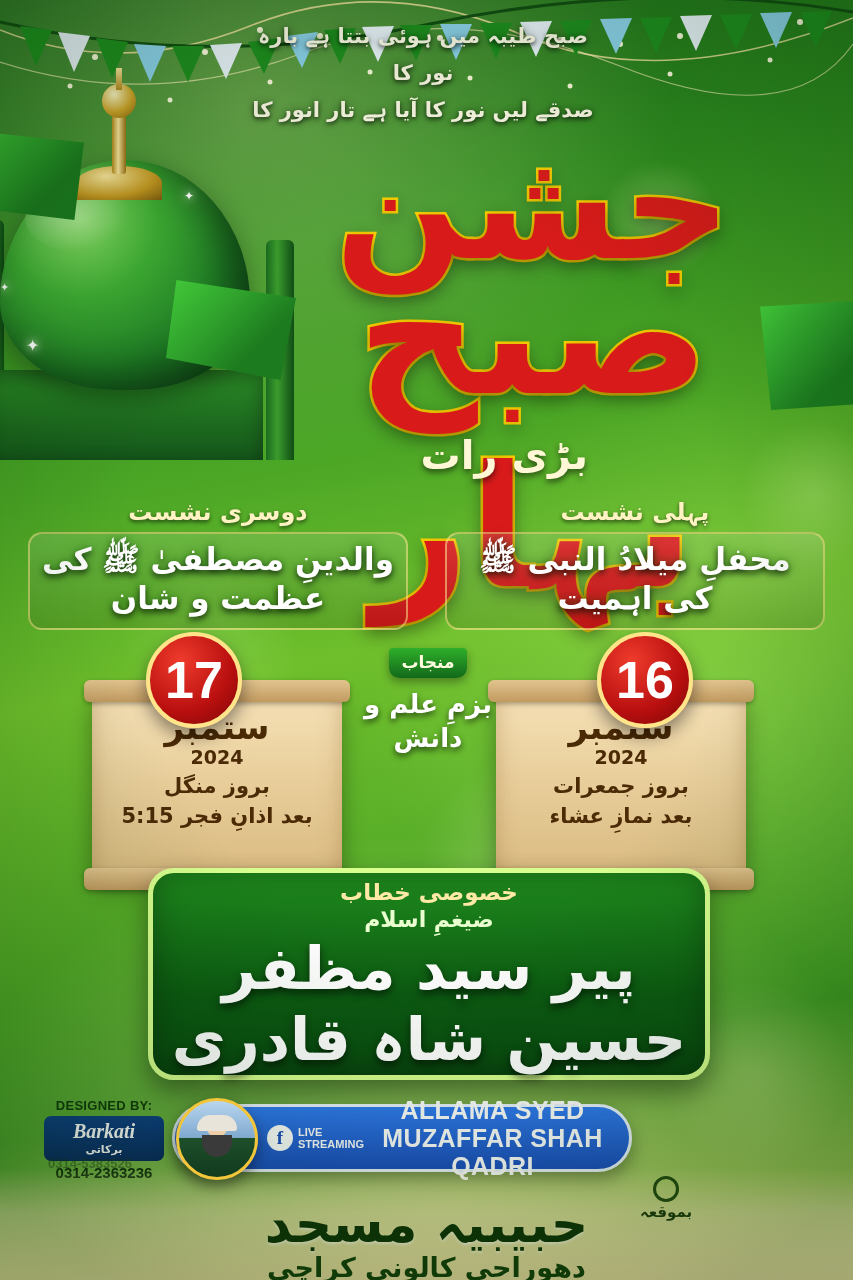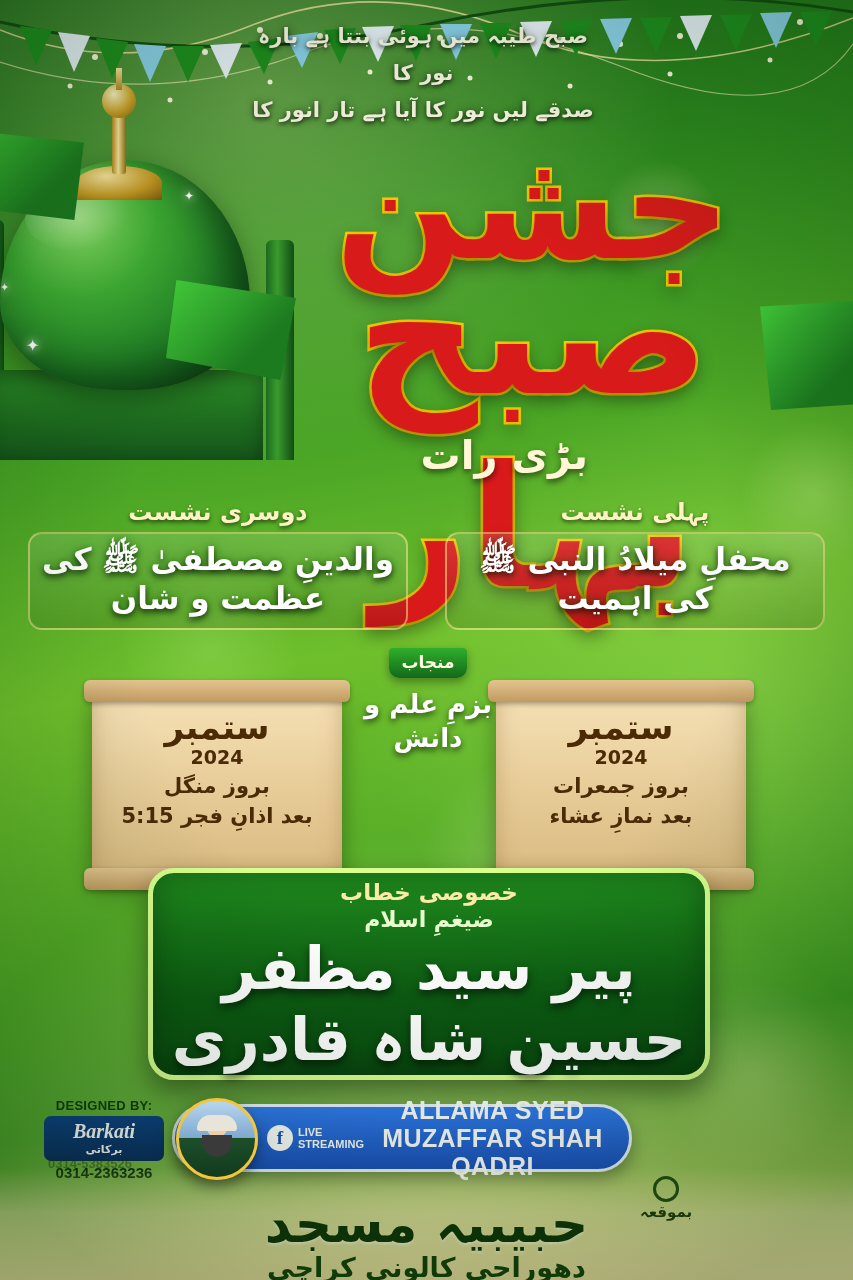--- a/index.html
+++ b/index.html
@@ -402,29 +402,31 @@
   </div>
 
   <div class="scroll" style="left:496px;top:690px;">
     <div class="scroll-text urdu">
       <div class="scroll-date">ستمبر</div>
       <div class="scroll-year">2024</div>
       <div class="scroll-sub">بروز جمعرات</div>
       <div class="scroll-sub">بعد نمازِ عشاء</div>
     </div>
   </div>
+  <div class="daynum" style="left:597px;top:632px;">16</div>
 
   <div class="scroll" style="left:92px;top:690px;">
     <div class="scroll-text urdu">
       <div class="scroll-date">ستمبر</div>
       <div class="scroll-year">2024</div>
       <div class="scroll-sub">بروز منگل</div>
       <div class="scroll-sub">بعد اذانِ فجر 5:15</div>
     </div>
   </div>
+  <div class="daynum" style="left:146px;top:632px;">17</div>
 
   <div class="mid-banner">
     <div class="mid-flag urdu">منجاب</div>
     <div class="mid-text urdu">بزمِ علم و دانش</div>
   </div>
 
   <div class="speaker-panel">
     <div class="sp-kicker urdu">خصوصی خطاب</div>
     <div class="sp-role urdu">ضیغمِ اسلام</div>
     <div class="sp-name urdu">پیر سید مظفر حسین شاہ قادری</div>

